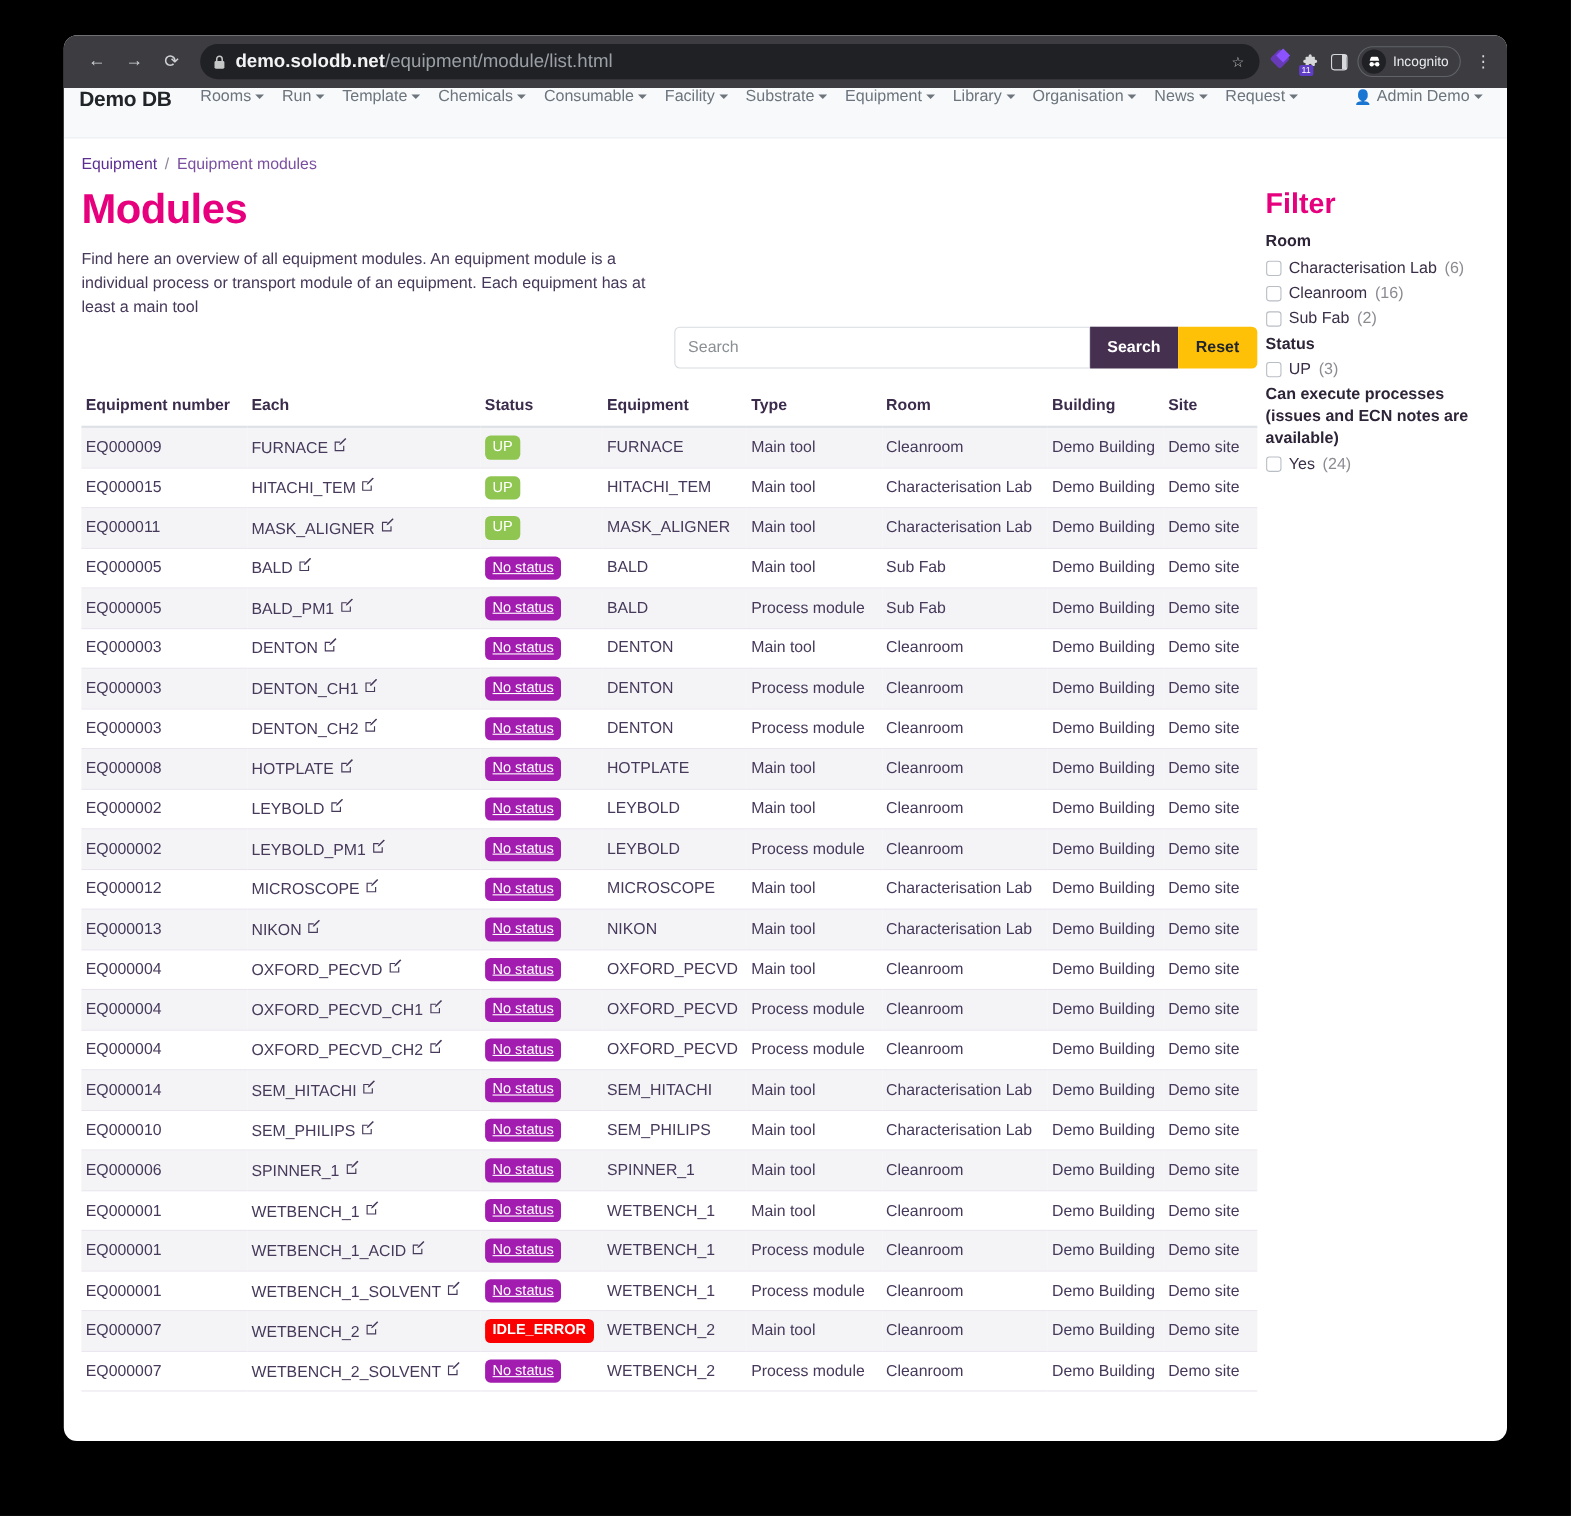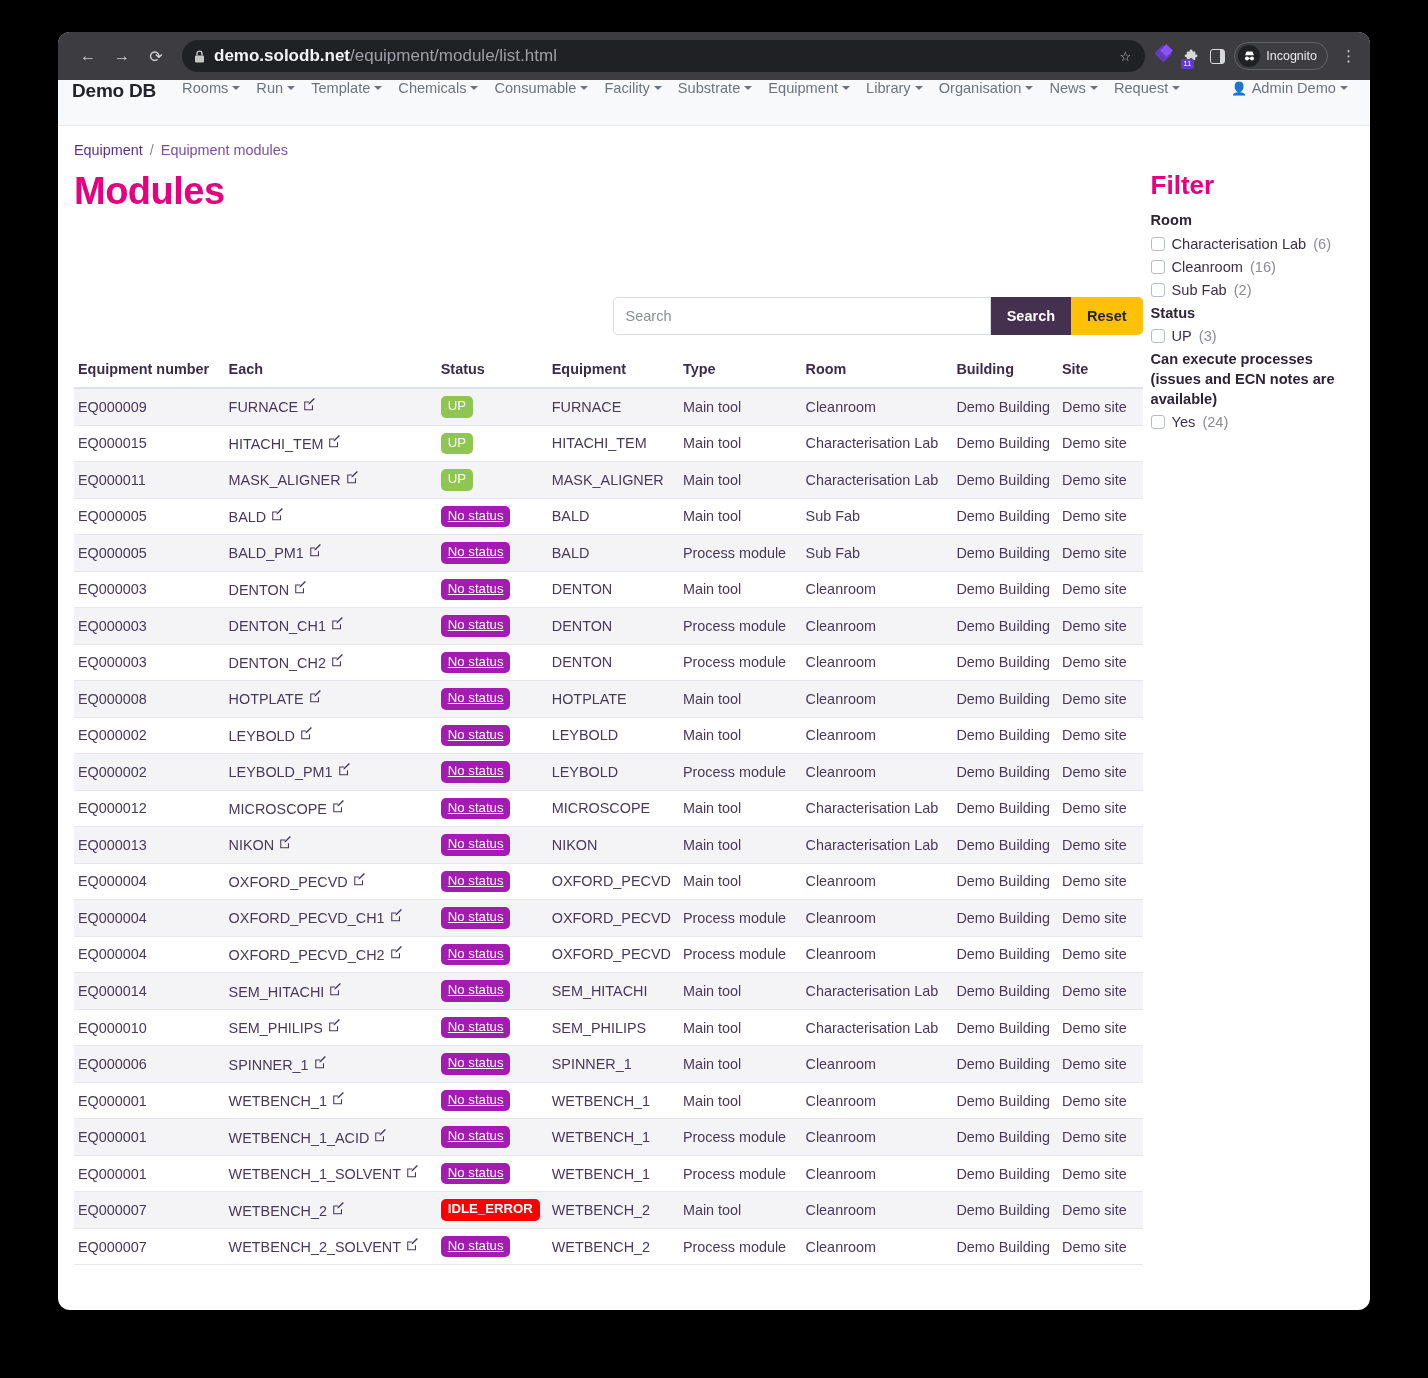--- a/index.html
+++ b/index.html
@@ -420,20 +420,21 @@
       <a href="#" class="cur">Equipment modules</a>
     </div>
 
     <div class="columns">
 
       <div class="main">
 
         <h1 class="page-title">Modules</h1>
 
         <div class="intro-row">
+          <p class="intro">Find here an overview of all equipment modules. An equipment module is a individual process or transport module of an equipment. Each equipment has at least a main tool</p>
           <div class="searchwrap">
             <input class="searchinput" type="text" placeholder="Search" style="">
             <button class="btn-search">Search</button>
             <button class="btn-reset">Reset</button>
           </div>
         </div>
 
         <table class="modules">
           <thead>
             <tr>

